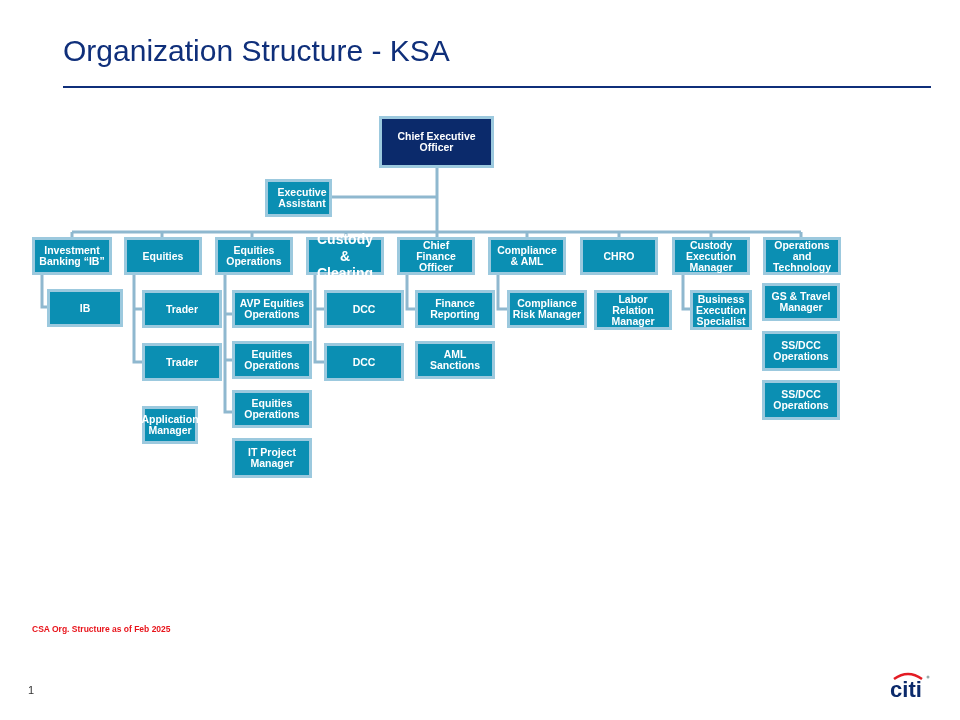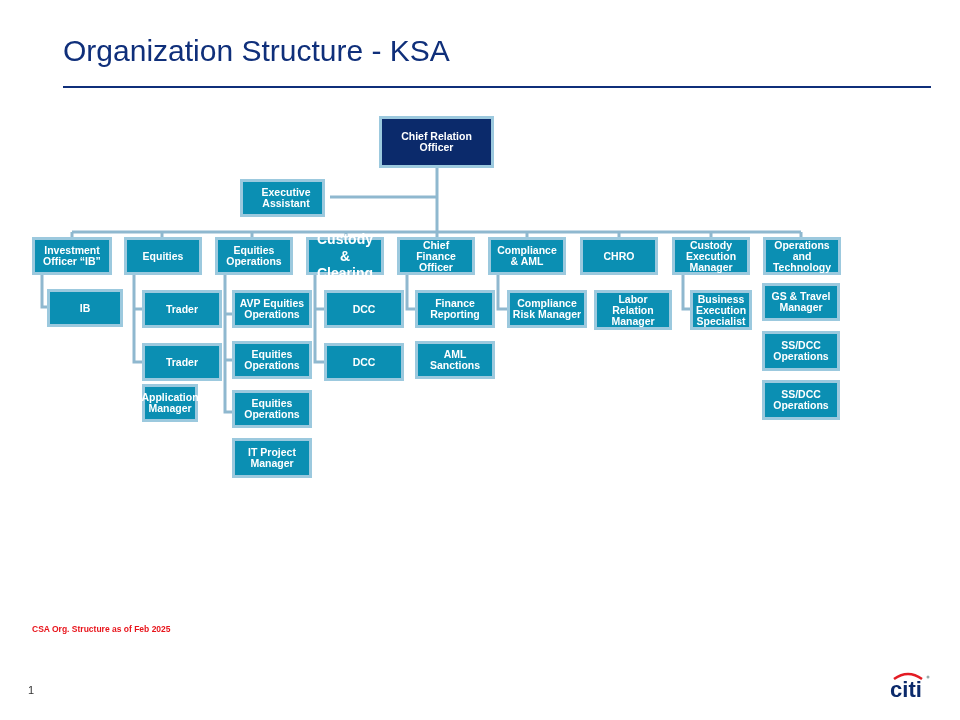--- a/index.html
+++ b/index.html
@@ -54,38 +54,38 @@
     <line x1="315" y1="309" x2="325" y2="309"></line>
 
     <polyline points="407,274 407,309 415,309"></polyline>
 
     <polyline points="498,274 498,309 507,309"></polyline>
 
     <polyline points="683,274 683,309 690,309"></polyline>
   </g>
 </svg>
 
-<div class="box ceo" style="left:379px;top:116px;width:115px;height:52px;">Chief Relation Officer</div>
-<div class="box" style="left:240px;top:179px;width:85px;height:38px;padding-left:9px;">Executive Assistant</div>
+<div class="box ceo" style="left:379px;top:116px;width:115px;height:52px;">Chief Executive Officer</div>
+<div class="box" style="left:265px;top:179px;width:67px;height:38px;padding-left:9px;">Executive Assistant</div>
 
-<div class="box" style="left:32px;top:237px;width:80px;height:38px;">Investment Officer “IB”</div>
+<div class="box" style="left:32px;top:237px;width:80px;height:38px;">Investment Banking “IB”</div>
 <div class="box" style="left:124px;top:237px;width:78px;height:38px;">Equities</div>
 <div class="box" style="left:215px;top:237px;width:78px;height:38px;">Equities Operations</div>
 <div class="box small" style="left:306px;top:237px;width:78px;height:38px;">Direct Custody &amp; Clearing “DCC”</div>
 <div class="box" style="left:397px;top:237px;width:78px;height:38px;">Chief Finance Officer</div>
 <div class="box" style="left:488px;top:237px;width:78px;height:38px;">Compliance &amp; AML</div>
 <div class="box" style="left:580px;top:237px;width:78px;height:38px;">CHRO</div>
 <div class="box" style="left:672px;top:237px;width:78px;height:38px;">Custody Execution Manager</div>
 <div class="box" style="left:763px;top:237px;width:78px;height:38px;">Operations and Technology</div>
 
 <div class="box" style="left:47px;top:289px;width:76px;height:38px;">IB</div>
 
 <div class="box" style="left:142px;top:290px;width:80px;height:38px;">Trader</div>
 <div class="box" style="left:142px;top:343px;width:80px;height:38px;">Trader</div>
-<div class="box" style="left:142px;top:384px;width:56px;height:38px;">Application Manager</div>
+<div class="box" style="left:142px;top:406px;width:56px;height:38px;">Application Manager</div>
 
 <div class="box" style="left:232px;top:290px;width:80px;height:38px;">AVP Equities Operations</div>
 <div class="box" style="left:232px;top:341px;width:80px;height:38px;">Equities Operations</div>
 <div class="box" style="left:232px;top:390px;width:80px;height:38px;">Equities Operations</div>
 <div class="box" style="left:232px;top:438px;width:80px;height:40px;">IT Project Manager</div>
 
 <div class="box" style="left:324px;top:290px;width:80px;height:38px;">DCC</div>
 <div class="box" style="left:324px;top:343px;width:80px;height:38px;">DCC</div>
 
 <div class="box" style="left:415px;top:290px;width:80px;height:38px;">Finance Reporting</div>

